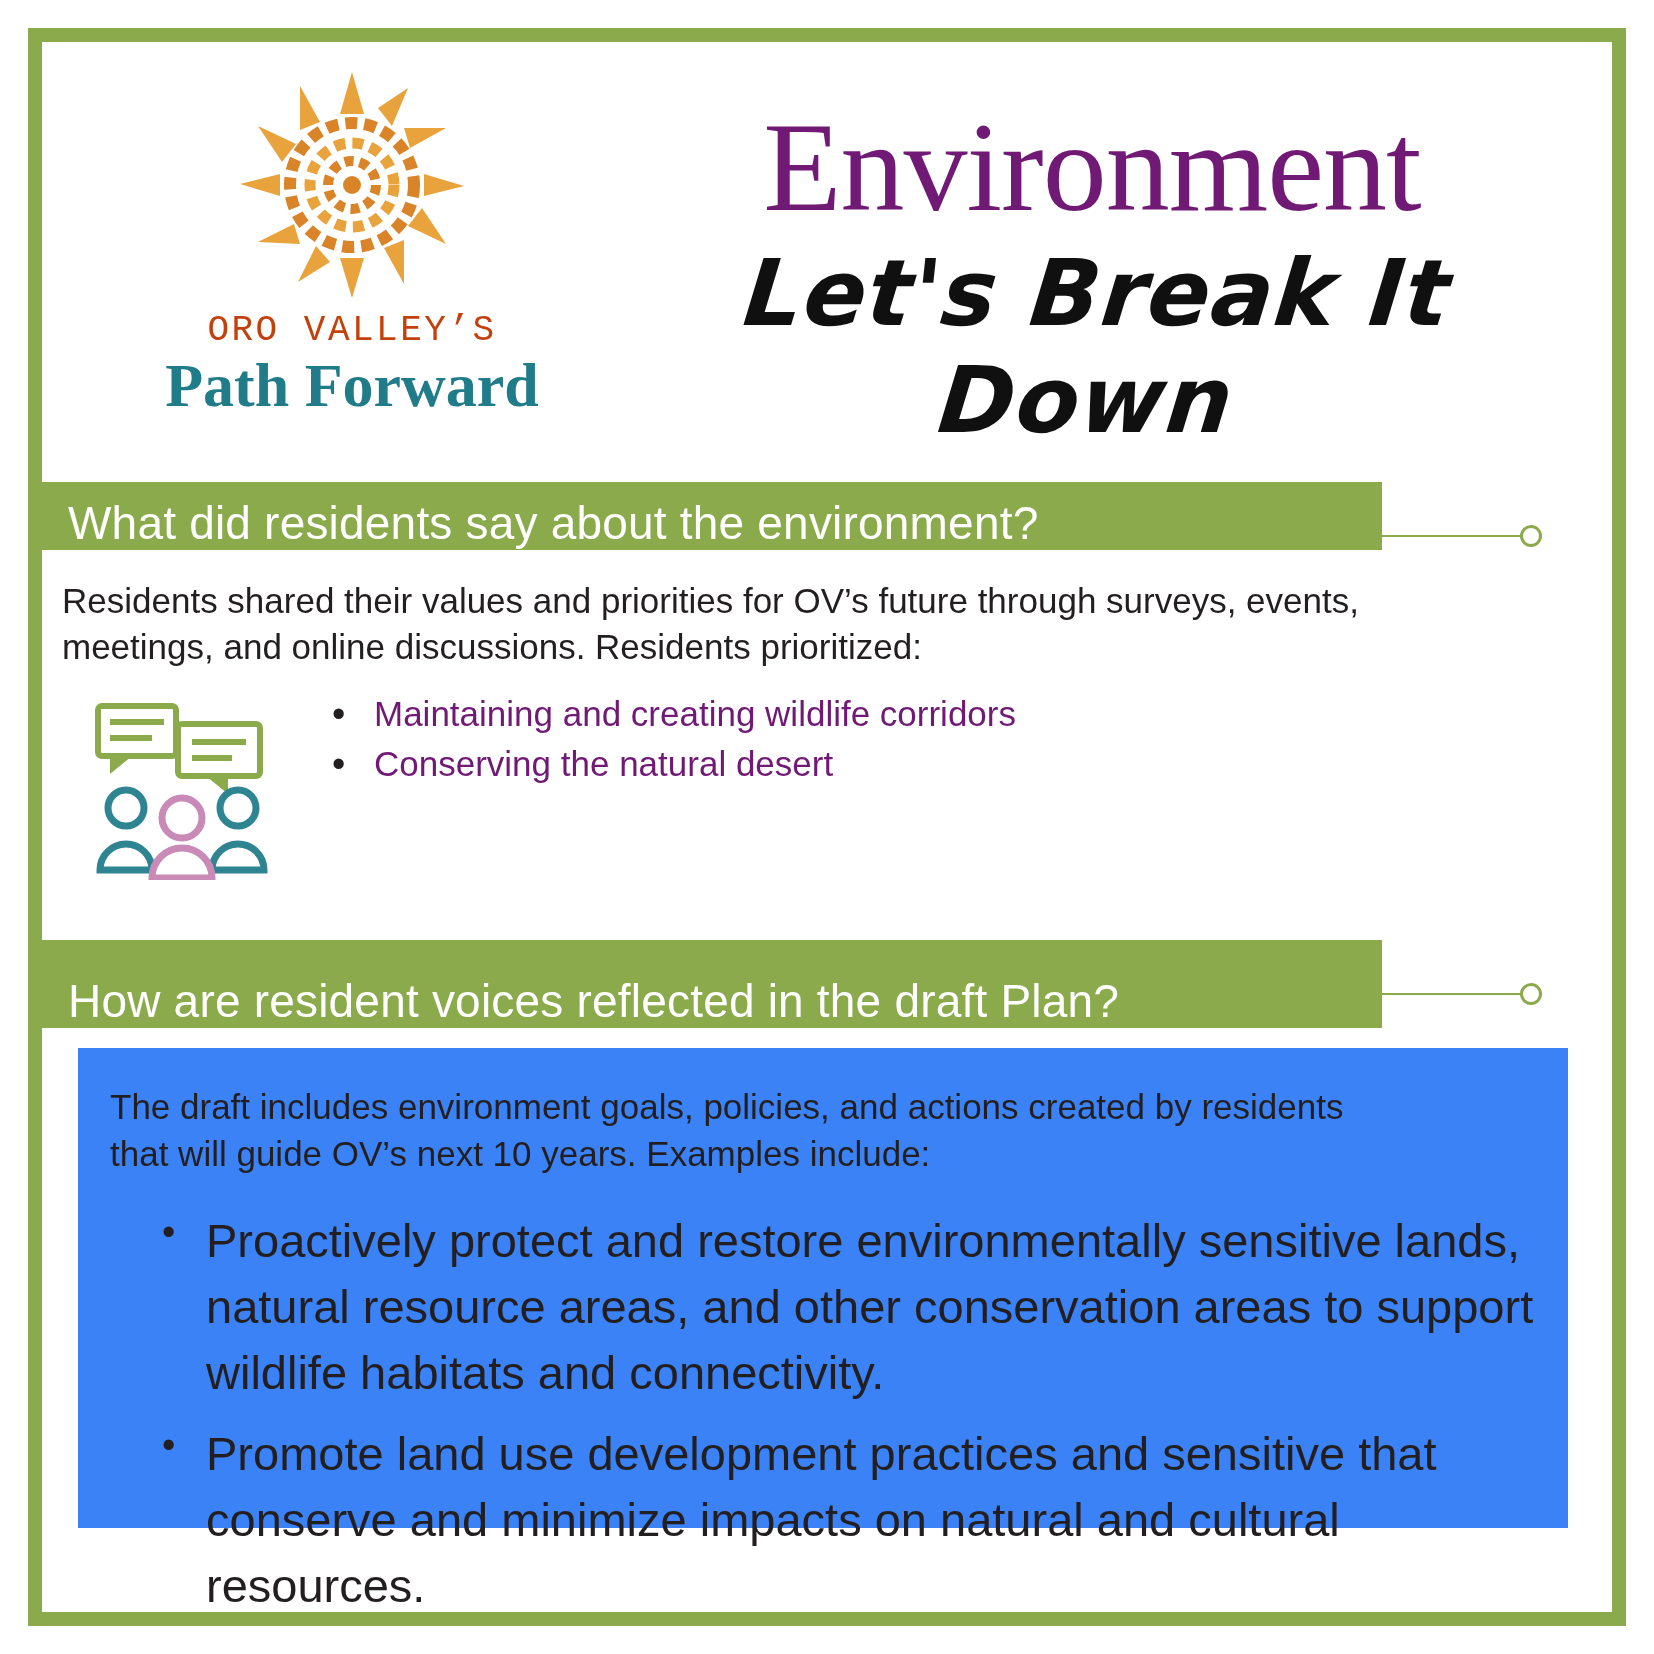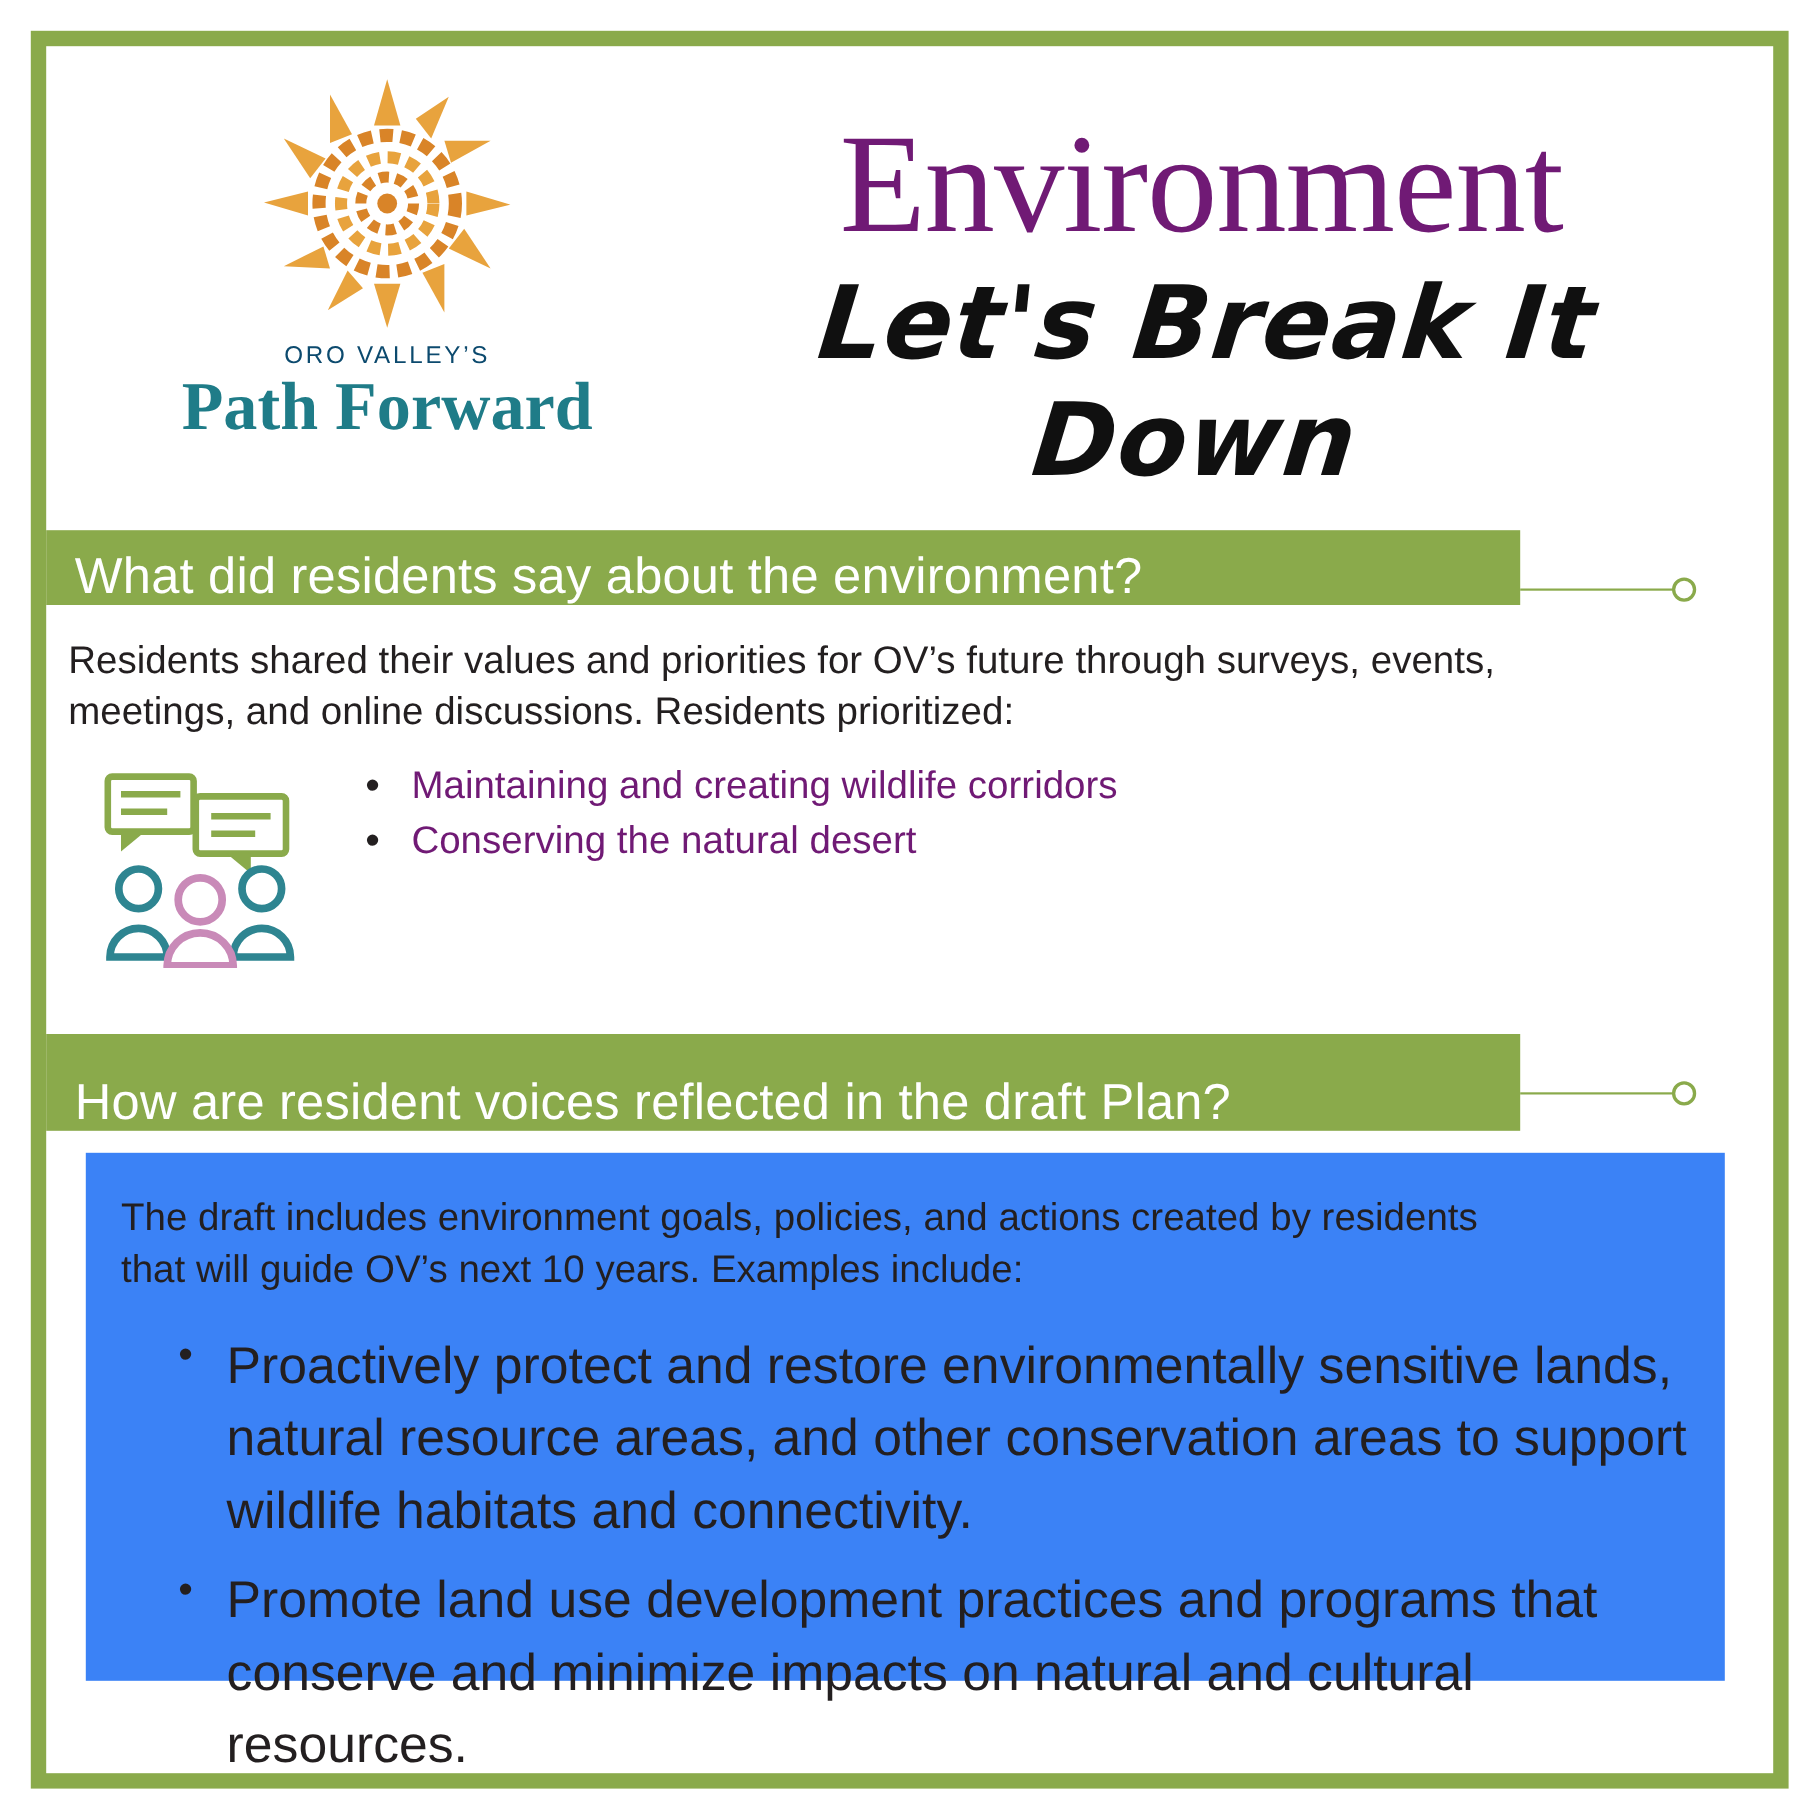--- a/index.html
+++ b/index.html
@@ -55,24 +55,24 @@
 
   .sun {
     position: relative;
     width: 240px;
     height: 230px;
     margin: 0 auto 10px auto;
   }
   .sun svg { display:block; }
 
   .logo-line1 {
-    font-family: Liberation Sans, sans-serif;
-    font-size: 22px;
+    font-family: Liberation Mono, monospace;
+    font-size: 36px;
     letter-spacing: 2.5px;
-    color: #0c4a6e;
+    color: #c2410c;
     font-weight: 500;
     margin-bottom: 2px;
   }
   .logo-line2 {
     font-family: "Liberation Serif", serif;
     font-size: 62px;
     font-weight: bold;
     color: #1f7c88;
     letter-spacing: 0px;
     line-height: 1.05;
@@ -313,16 +313,16 @@
   <div class="banner banner2">
     <span class="banner-text">How are resident voices reflected in the draft Plan?</span>
   </div>
   <div class="connector conn2"></div>
   <div class="dot dot2"></div>
 
   <div class="sec2-box">
     <div class="sec2-intro">The draft includes environment goals, policies, and actions created by residents that will guide OV’s next 10 years. Examples include:</div>
     <ul class="sec2-list">
       <li>Proactively protect and restore environmentally sensitive lands, natural resource areas, and other conservation areas to support wildlife habitats and connectivity.</li>
-      <li>Promote land use development practices and programs that conserve and minimize impacts on natural and cultural resources.</li>
+      <li>Promote land use development practices and sensitive that conserve and minimize impacts on natural and cultural resources.</li>
     </ul>
   </div>
 </div>
 
 </body></html>

